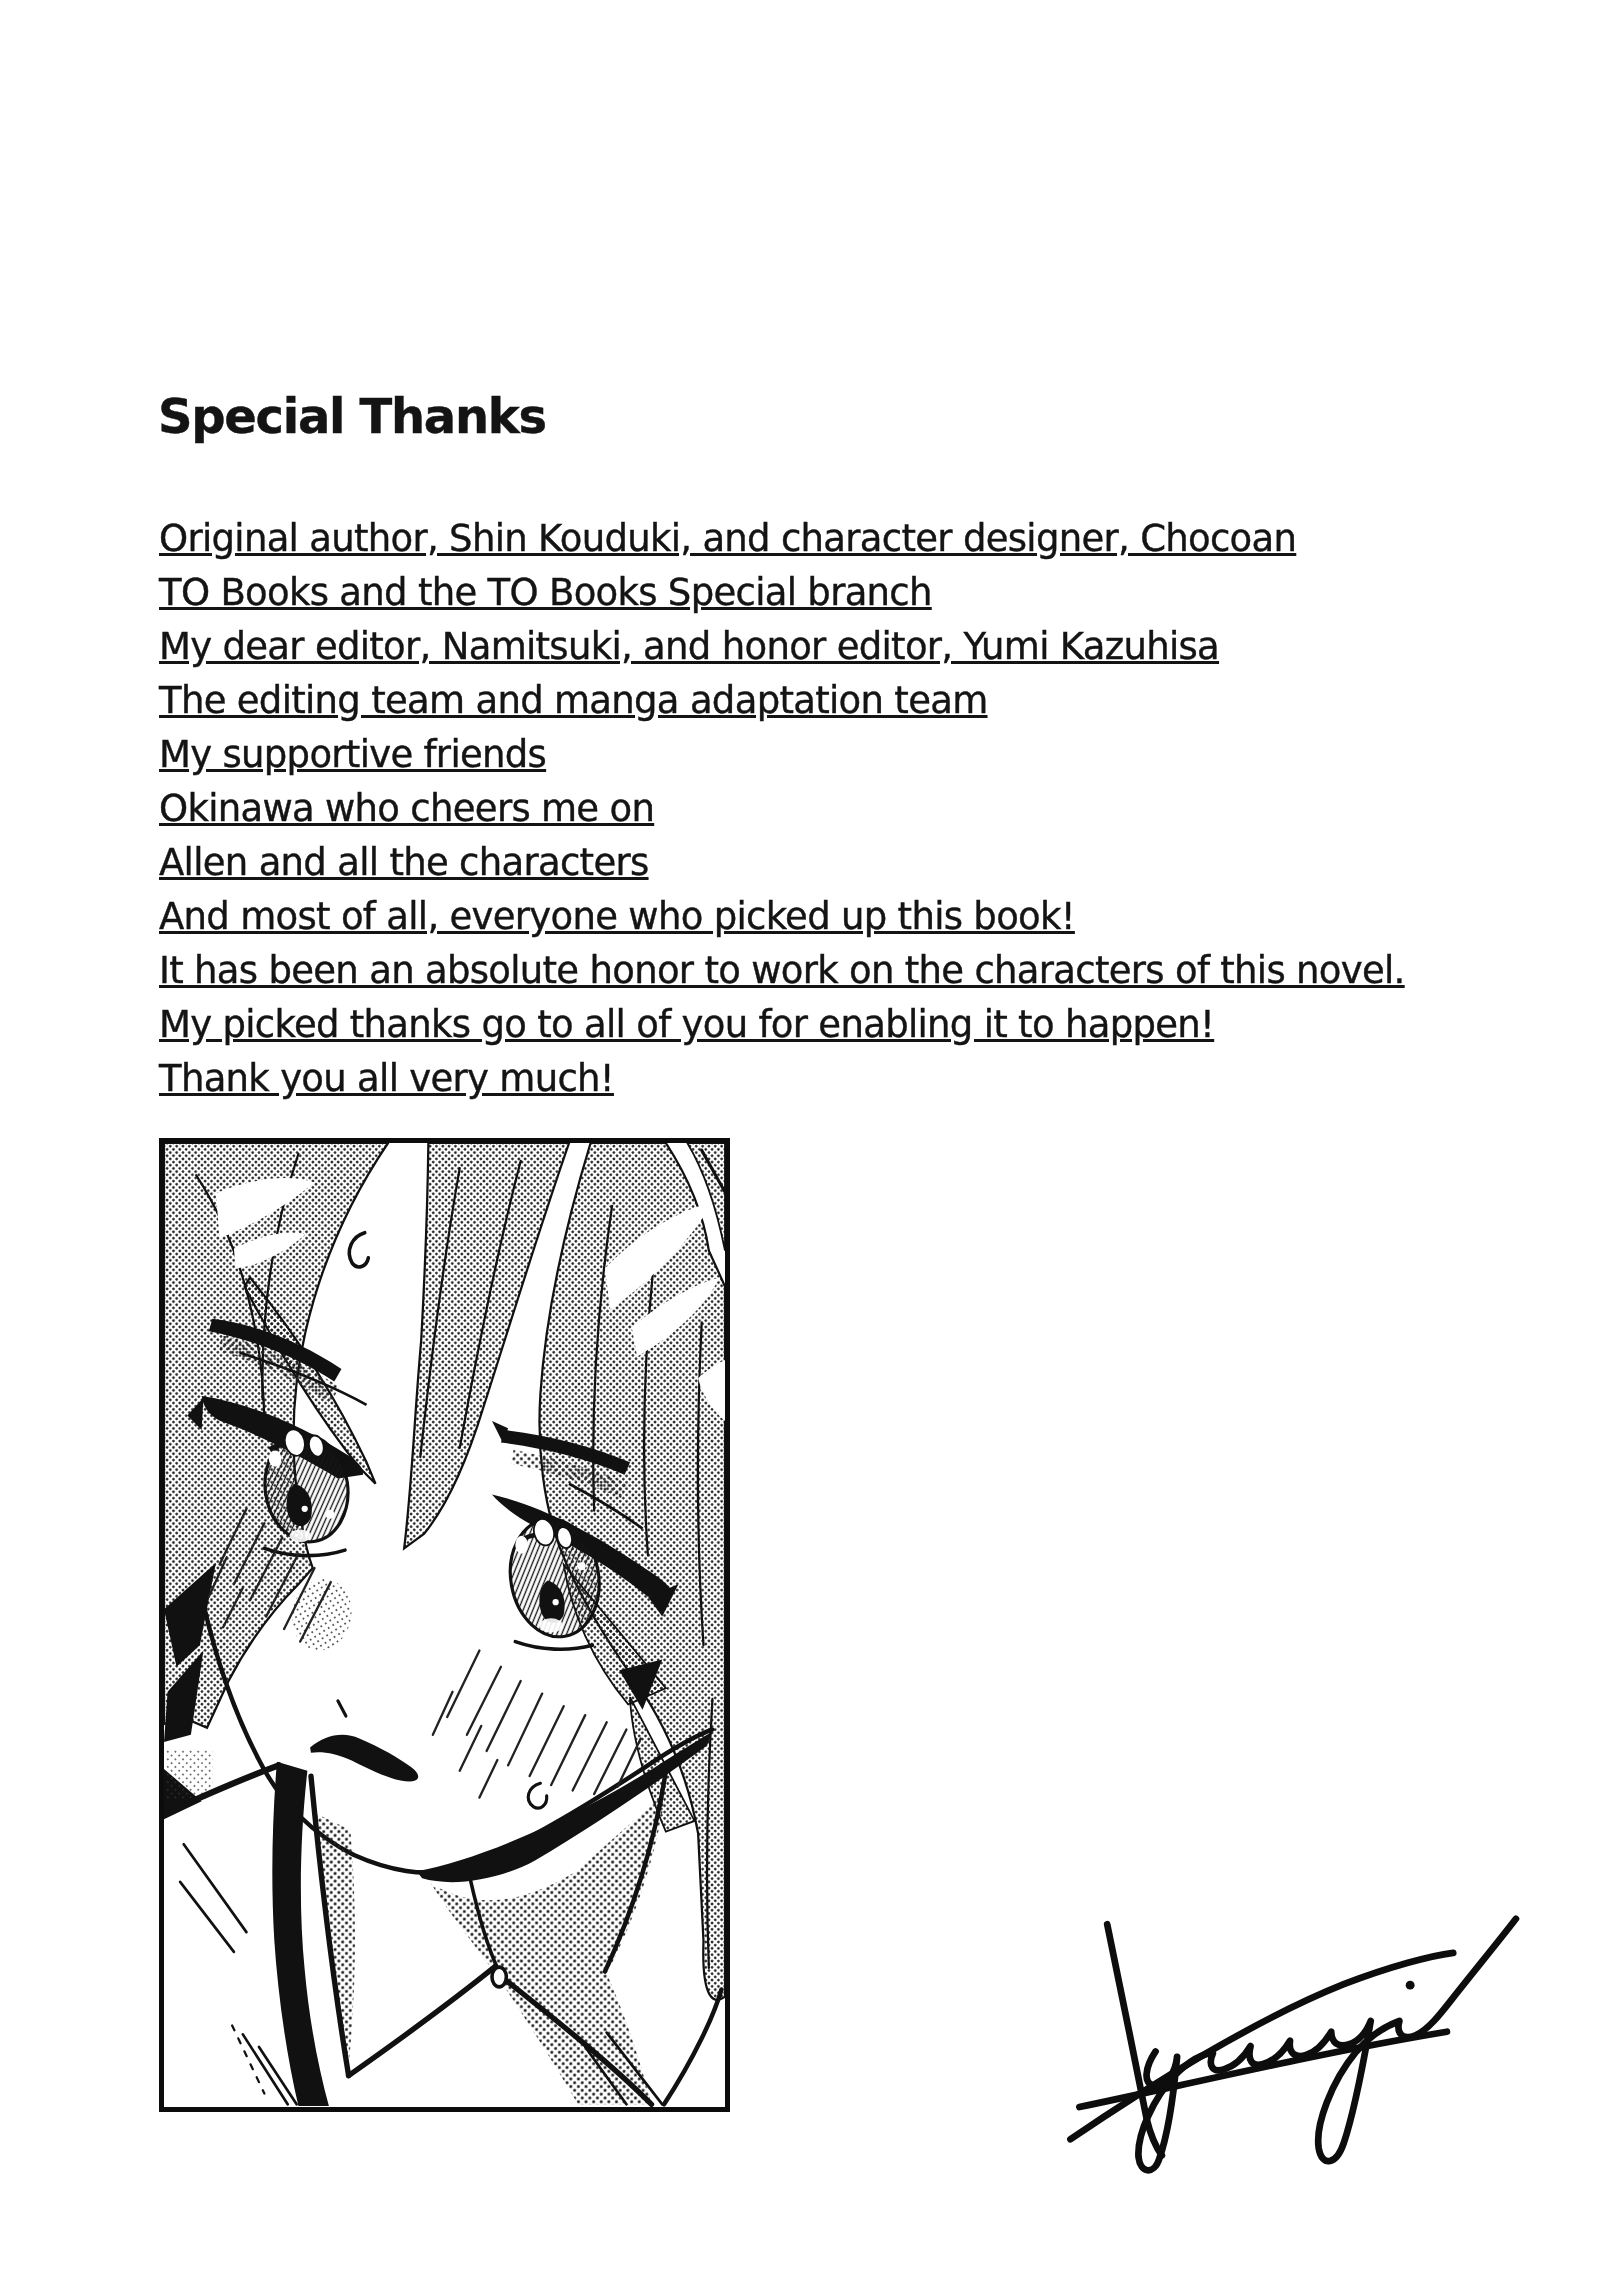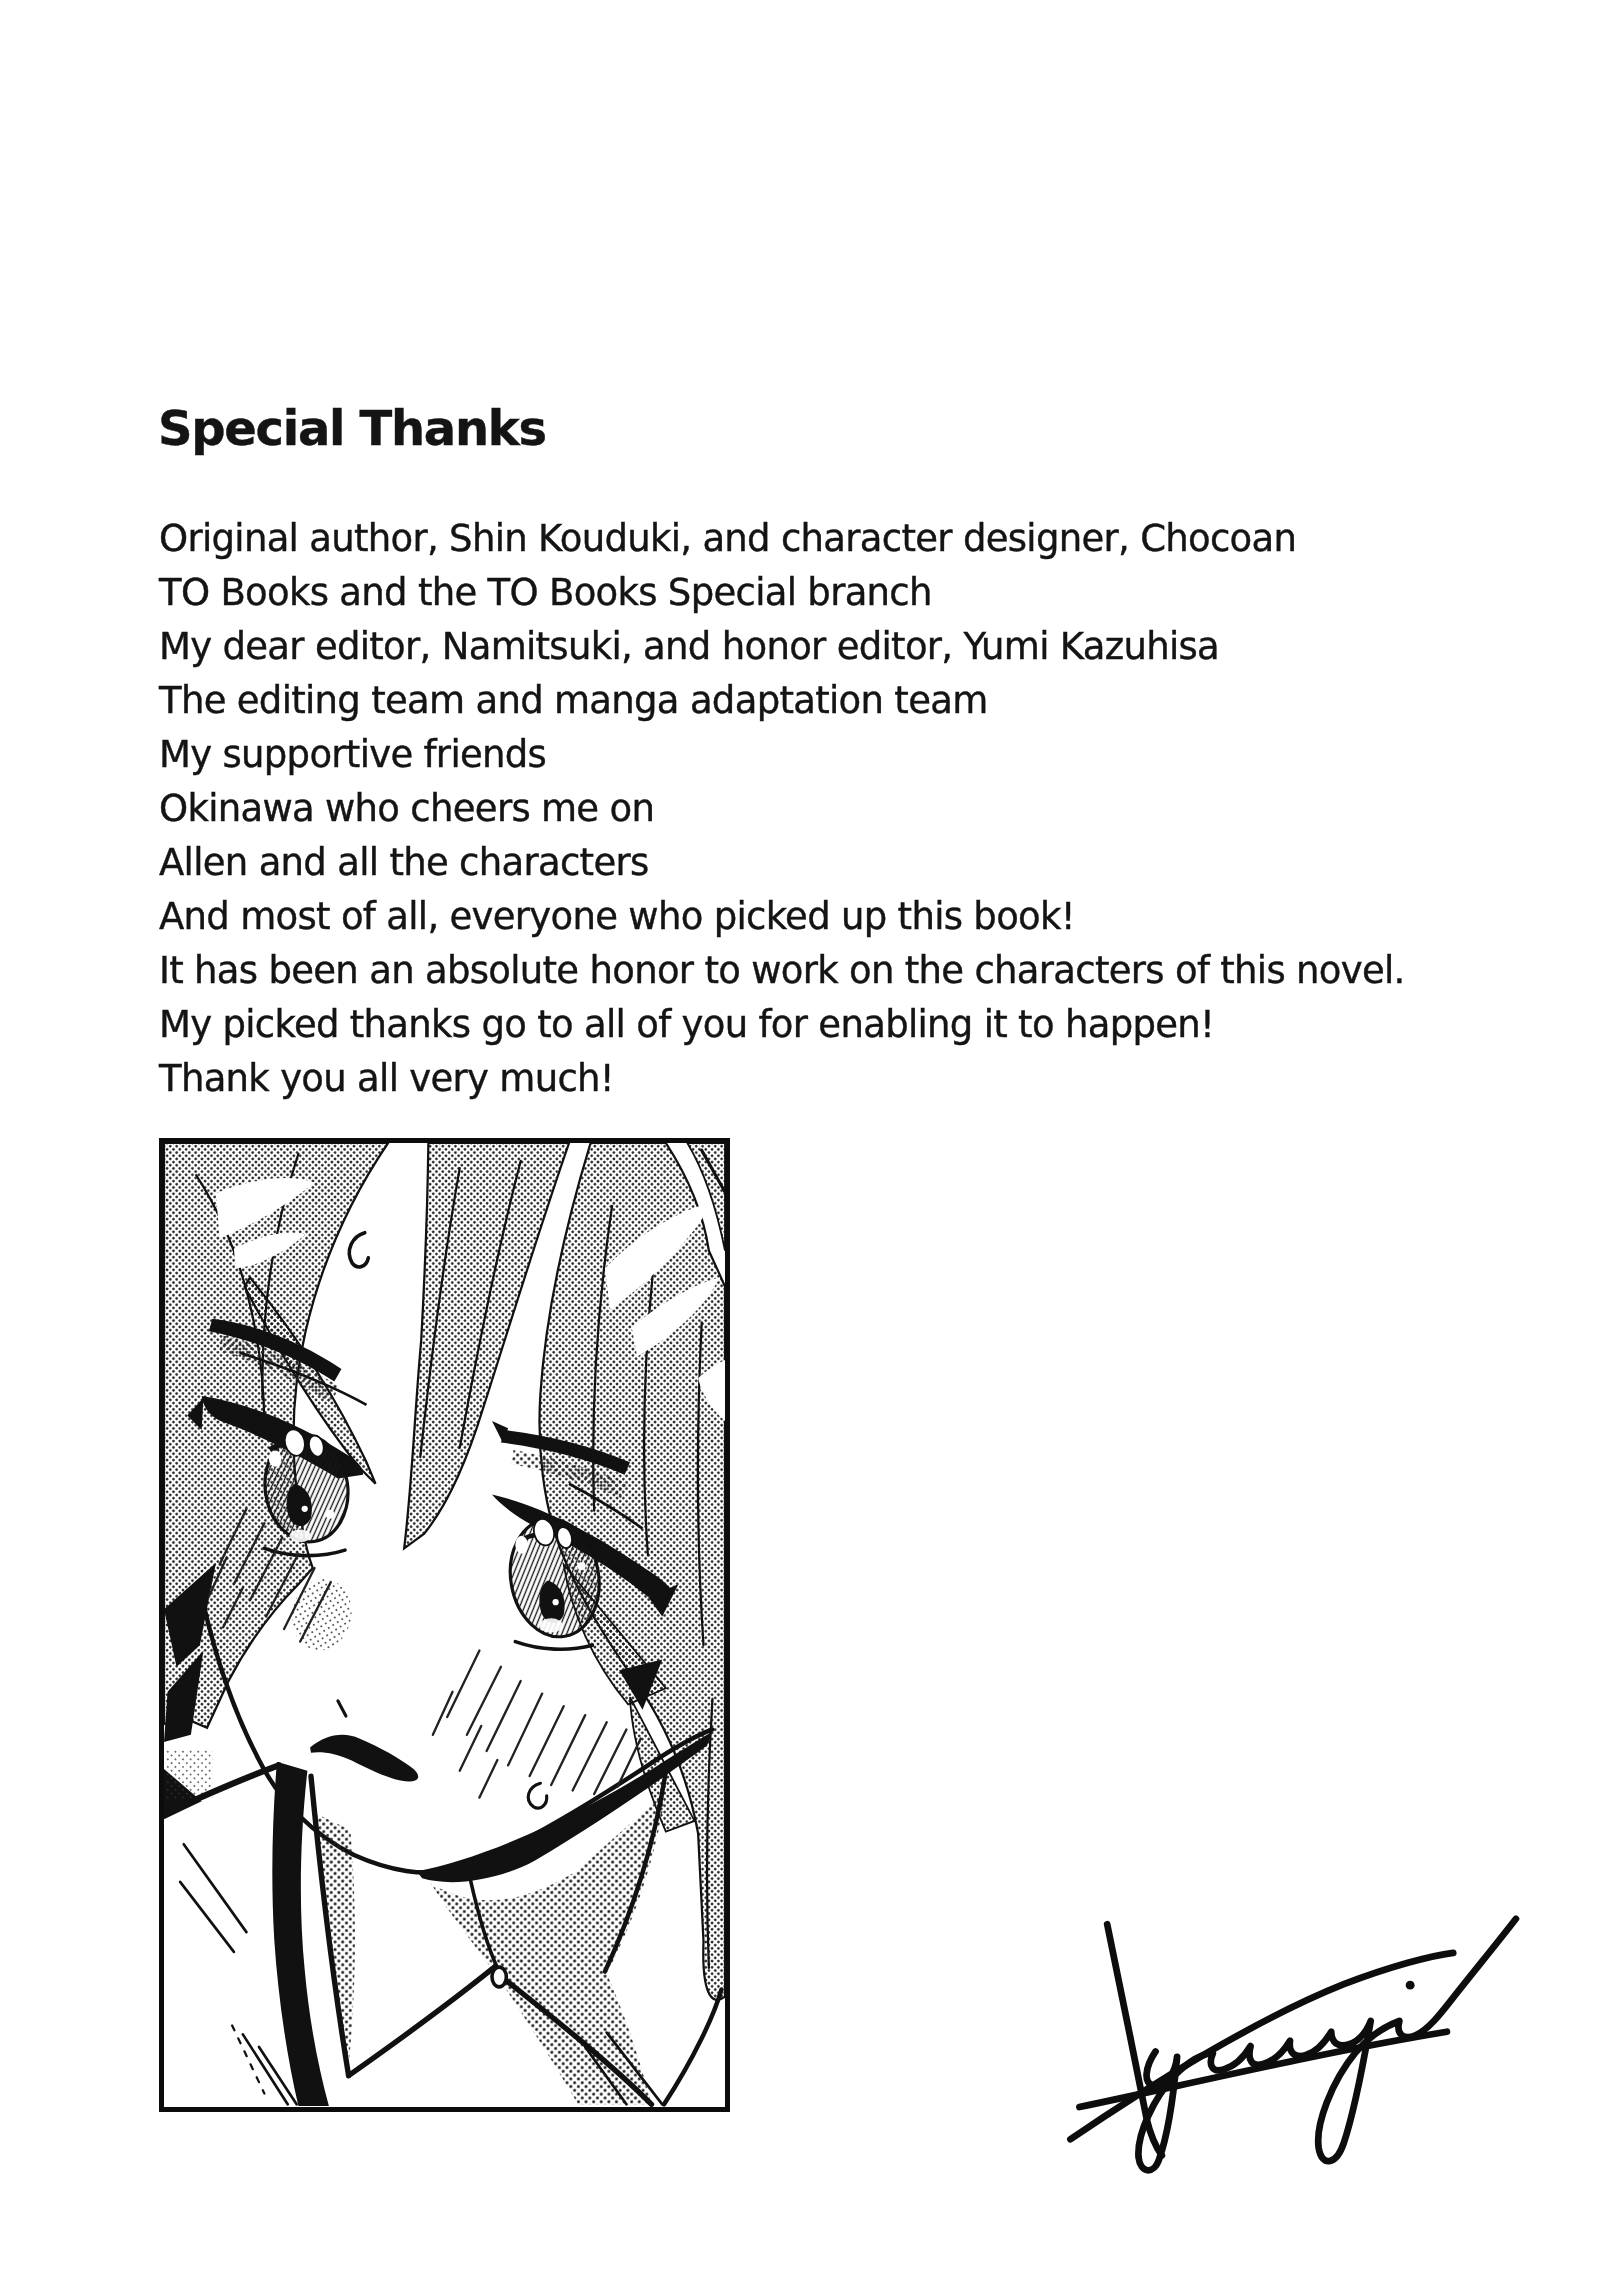--- a/index.html
+++ b/index.html
@@ -3,29 +3,30 @@
 <meta charset="utf-8">
 <style>
   html,body{margin:0;padding:0;}
   body{
     width:1613px;height:2293px;position:relative;
     background:#ffffff;color:#141414;
     font-family:"DejaVu Sans","Liberation Sans",sans-serif;
     overflow:hidden;
   }
   .page-title{
-    position:absolute;left:158px;top:400px;margin:0;
+    position:absolute;left:158px;top:388px;margin:0;
     font-size:48px;font-weight:bold;letter-spacing:-1.3px;
     -webkit-text-stroke:0.4px #141414;
   }
   .thanks{
     position:absolute;left:159px;top:512px;
     font-size:37px;line-height:54px;letter-spacing:-0.7px;
     -webkit-text-stroke:0.4px #141414;
     white-space:nowrap;
+    text-decoration:underline;
   }
   .panel{
     position:absolute;left:159px;top:1138px;width:571px;height:974px;
     border:5.4px solid #0c0c0c;box-sizing:border-box;margin:0;background:#fff;
   }
   .panel svg{display:block;width:100%;height:100%;}
   .signature{
     position:absolute;left:1048px;top:1899px;width:502px;height:287px;
   }
   .signature svg{display:block;width:100%;height:100%;}

